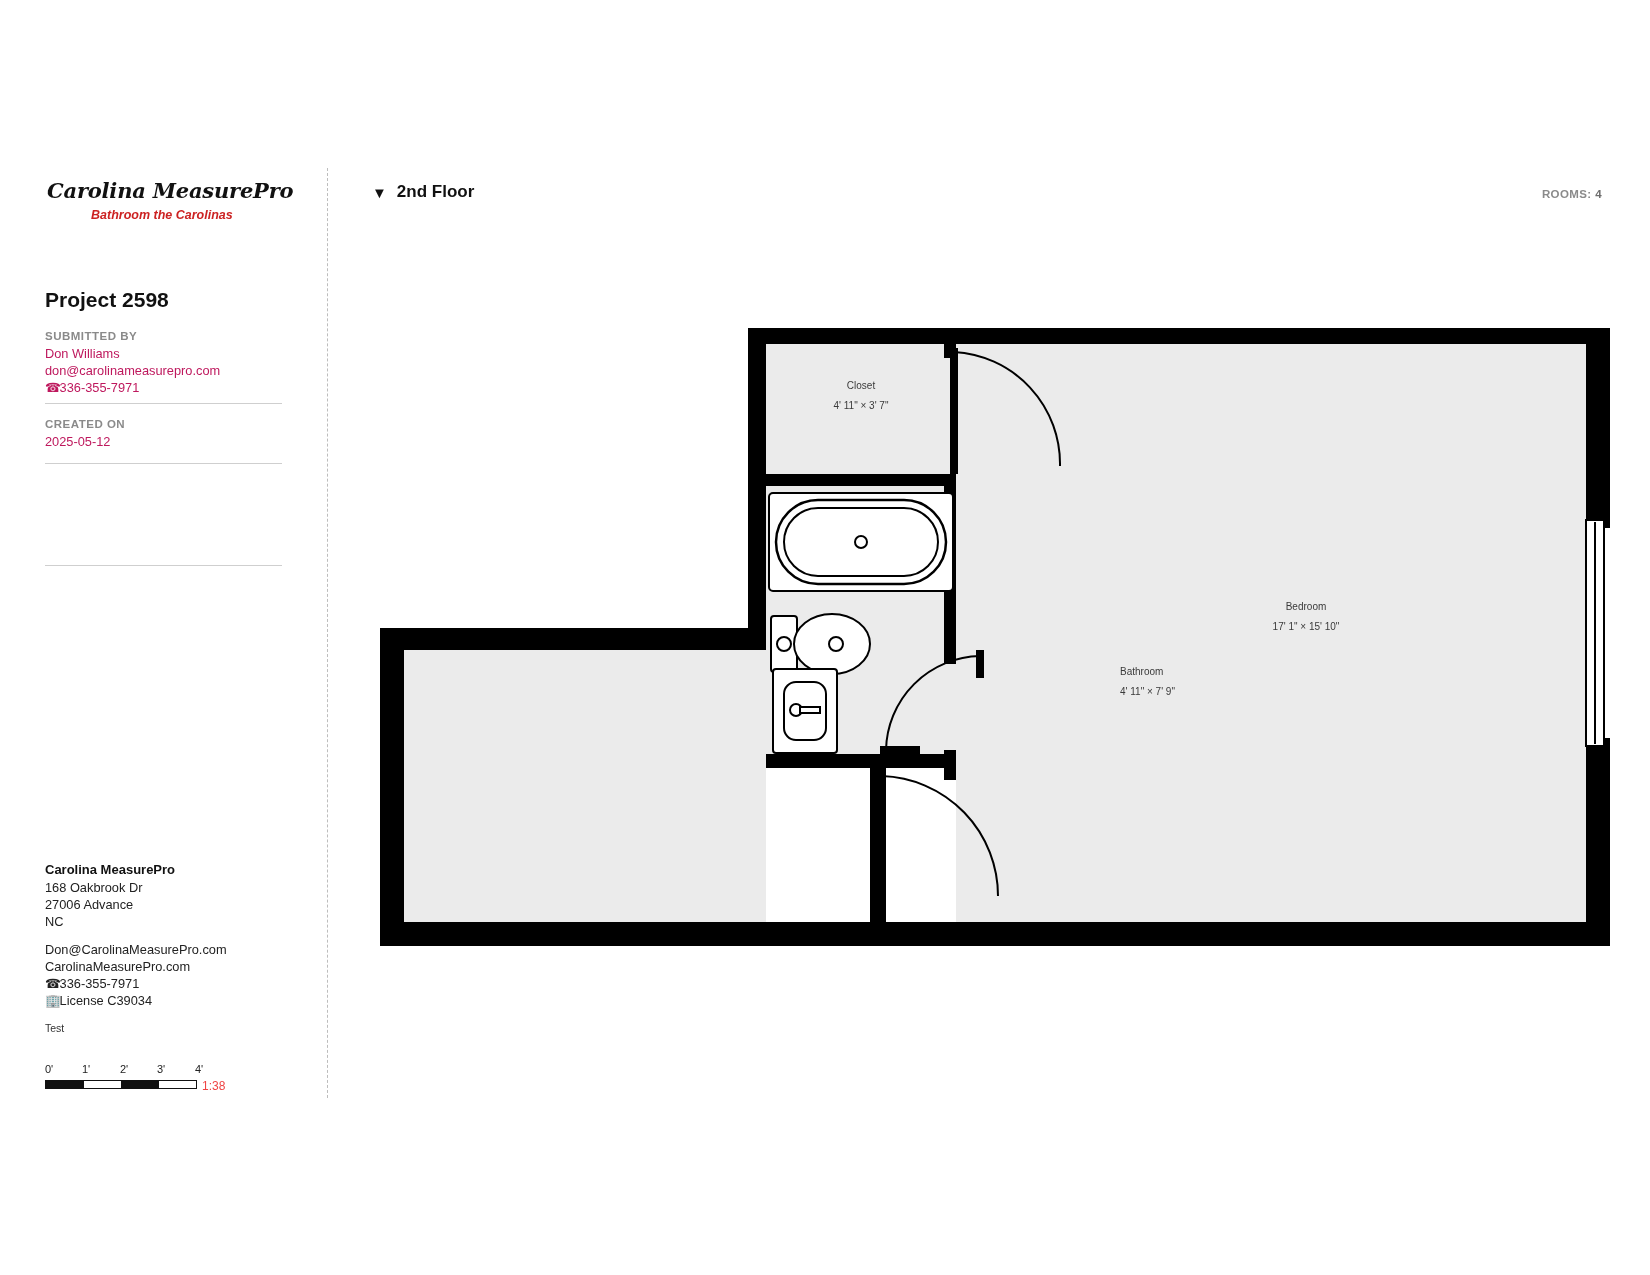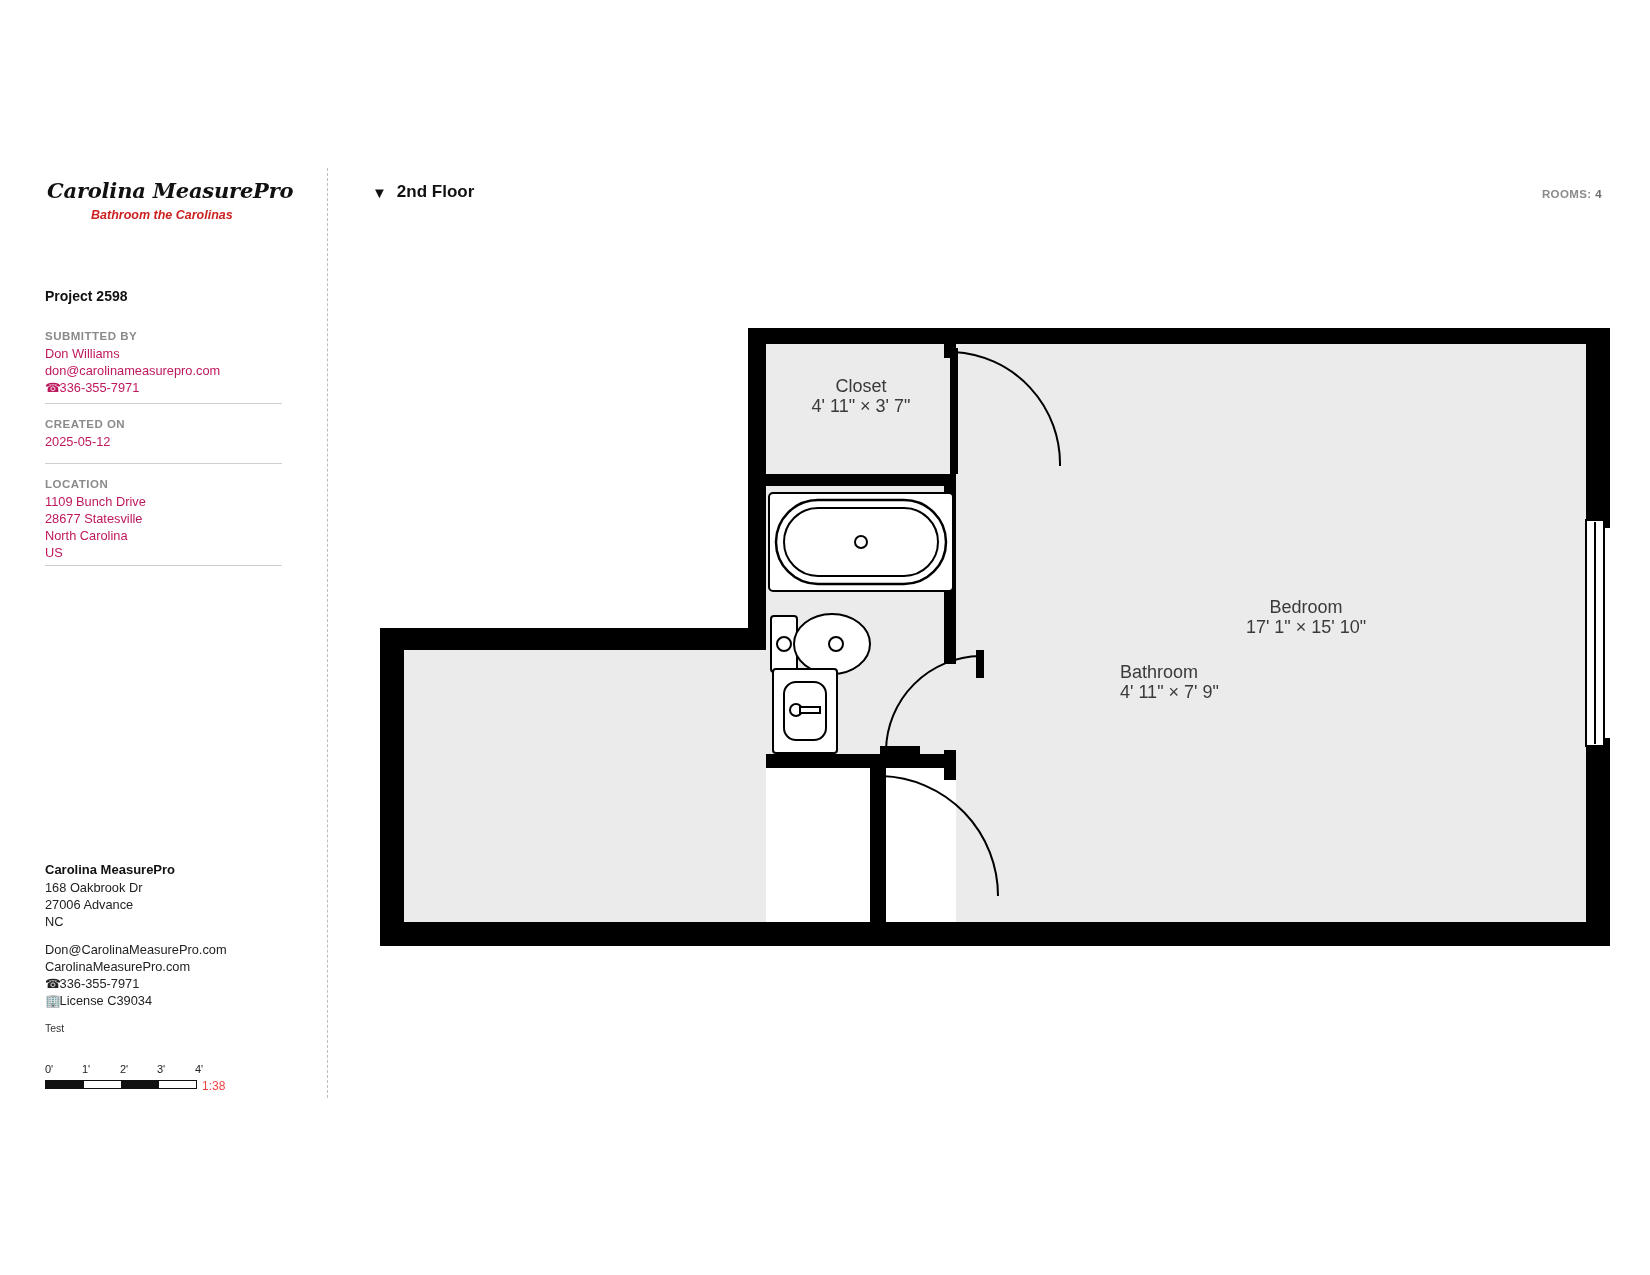--- a/index.html
+++ b/index.html
@@ -46,21 +46,21 @@
     font-size: 12.5px;
     color: #cc2222;
     margin-top: 5px;
     margin-left: 44px;
   }
 
   .project-title {
     position: absolute;
     left: 45px;
     top: 288px;
-    font-size: 14px;
+    font-size: 21px;
     font-weight: 700;
     color: #111;
   }
 
   .meta-block {
     position: absolute;
     left: 45px;
     width: 237px;
   }
   .meta-label {
@@ -208,21 +208,21 @@
     position: absolute;
     background: #000;
   }
   .floorfill {
     position: absolute;
     background: #ebebeb;
   }
   .room-label {
     position: absolute;
     text-align: center;
-    font-size: 18px;
+    font-size: 10px;
     color: #3a3a3a;
     line-height: 20px;
     white-space: nowrap;
   }
   .room-label .nm { display: block; }
   .room-label .dim { display: block; }
 
   svg.fix {
     position: absolute;
     overflow: visible;
@@ -250,27 +250,20 @@
     </div>
   </div>
   <div class="divider" style="top:403px;"></div>
 
   <div class="meta-block" style="top:418px;">
     <div class="meta-label">CREATED ON</div>
     <div class="meta-line">2025-05-12</div>
   </div>
   <div class="divider" style="top:463px;"></div>
 
-  <div class="meta-block" style="top:478px;">
-    <div class="meta-label">LOCATION</div>
-    <div class="meta-line">1109 Bunch Drive</div>
-    <div class="meta-line">28677 Statesville</div>
-    <div class="meta-line">North Carolina</div>
-    <div class="meta-line">US</div>
-  </div>
   <div class="divider" style="top:565px;"></div>
 
 
   <div class="footer-block" style="top:862px;">
     <div class="footer-name">Carolina MeasurePro</div>
     <div class="footer-line">168 Oakbrook Dr</div>
     <div class="footer-line">27006 Advance</div>
     <div class="footer-line">NC</div>
     <div class="gap"></div>
     <div class="footer-line">Don@CarolinaMeasurePro.com</div>

